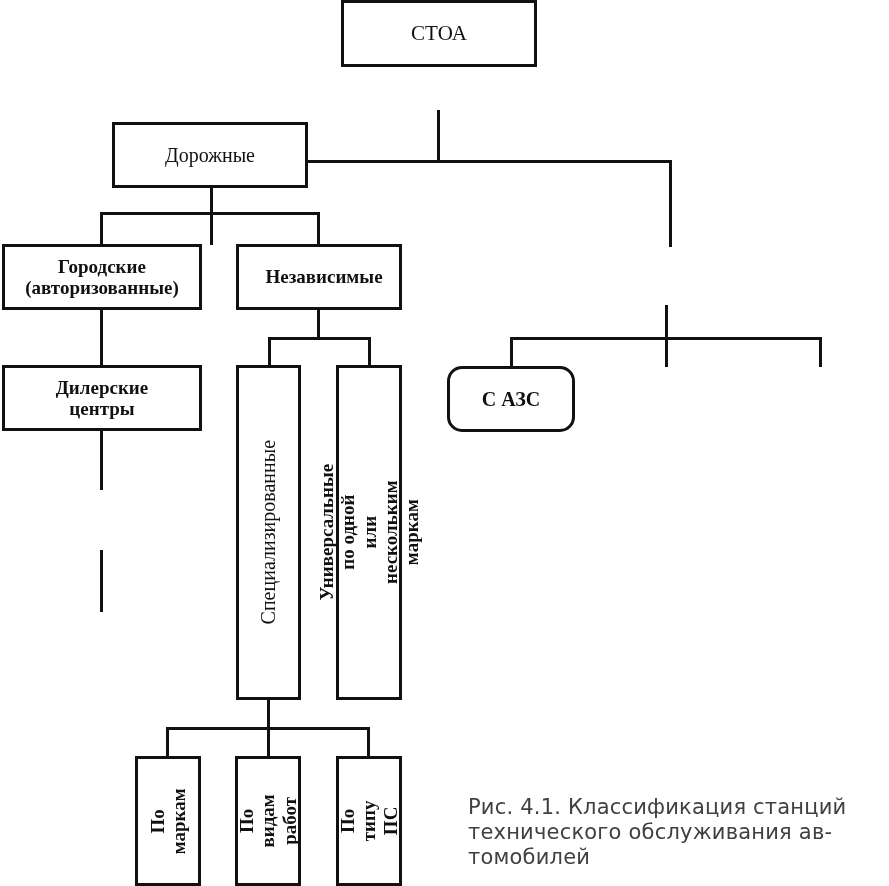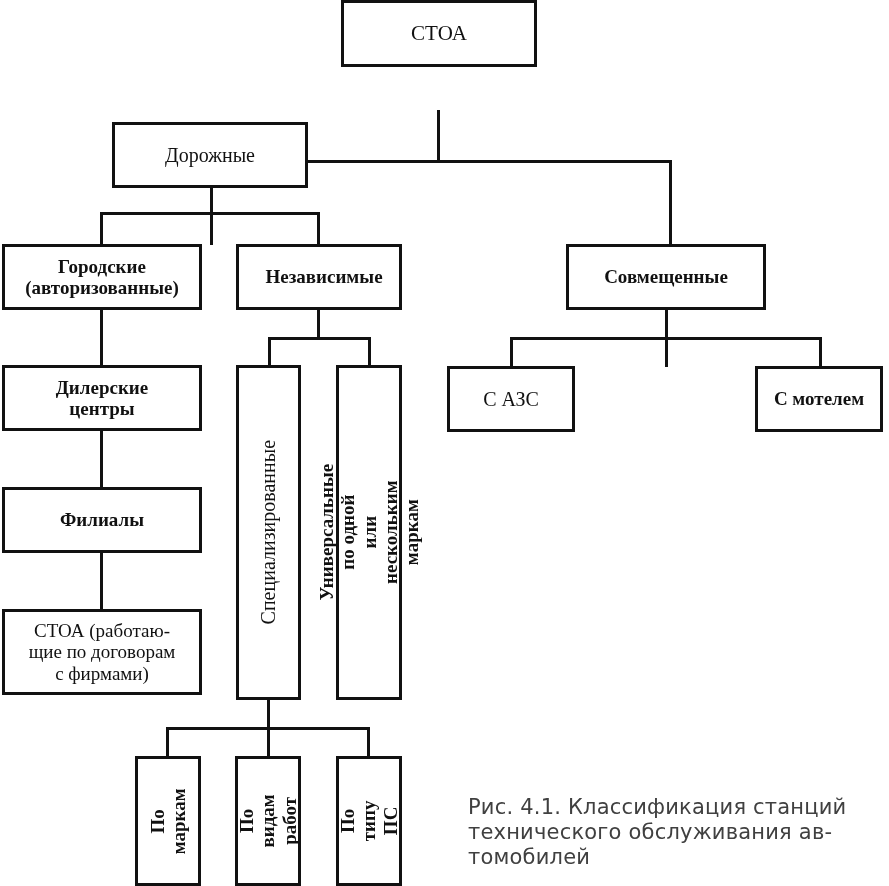--- a/index.html
+++ b/index.html
@@ -60,53 +60,39 @@
     <span>Дорожные</span>
   </div>
 
   <div class="box" style="left:2px;top:244px;width:200px;height:66px;font-size:19px;font-weight:bold;">
     <span>Городские
 (авторизованные)</span>
   </div>
   <div class="box" style="left:236px;top:244px;width:166px;height:66px;font-size:19px;font-weight:bold;padding-left:10px;">
     <span>Независимые</span>
   </div>
-  <div class="box" style="left:566px;top:244px;width:200px;height:66px;font-size:19px;font-weight:bold;">
-    <span>Совмещенные</span>
-  </div>
 
   <div class="box" style="left:2px;top:365px;width:200px;height:66px;font-size:19px;font-weight:bold;align-items:center;">
     <span>Дилерские
 центры</span>
   </div>
 
   <div class="box vt" style="left:236px;top:365px;width:65px;height:335px;font-size:20px;">
     <span>Специализированные</span>
   </div>
   <div class="box vt" style="left:336px;top:365px;width:66px;height:335px;font-size:19px;font-weight:bold;">
     <span>Универсальные по одной
 или нескольким маркам</span>
   </div>
 
-  <div class="box" style="left:447px;top:366px;width:128px;height:66px;font-size:20px;font-weight:normal;">
+  <div class="box" style="left:447px;top:366px;width:128px;height:66px;font-size:20px;font-weight:bold;border-radius:15px;">
     <span>С АЗС</span>
   </div>
-  <div class="box" style="left:755px;top:366px;width:128px;height:66px;font-size:19px;font-weight:bold;">
-    <span>С мотелем</span>
-  </div>
 
-  <div class="box" style="left:2px;top:487px;width:200px;height:66px;font-size:19px;font-weight:bold;">
-    <span>Филиалы</span>
-  </div>
 
-  <div class="box" style="left:2px;top:609px;width:200px;height:86px;font-size:19px;">
-    <span>СТОА (работаю-
-щие по договорам
-с фирмами)</span>
-  </div>
 
   <div class="box vt" style="left:135px;top:756px;width:66px;height:130px;font-size:19px;font-weight:bold;">
     <span>По маркам</span>
   </div>
   <div class="box vt" style="left:235px;top:756px;width:66px;height:130px;font-size:19px;font-weight:bold;">
     <span>По видам
 работ</span>
   </div>
   <div class="box vt" style="left:336px;top:756px;width:66px;height:130px;font-size:19px;font-weight:bold;">
     <span>По типу

